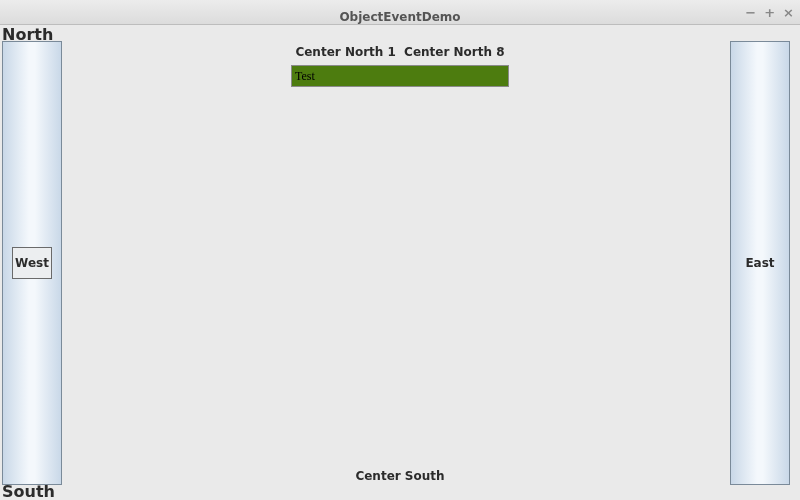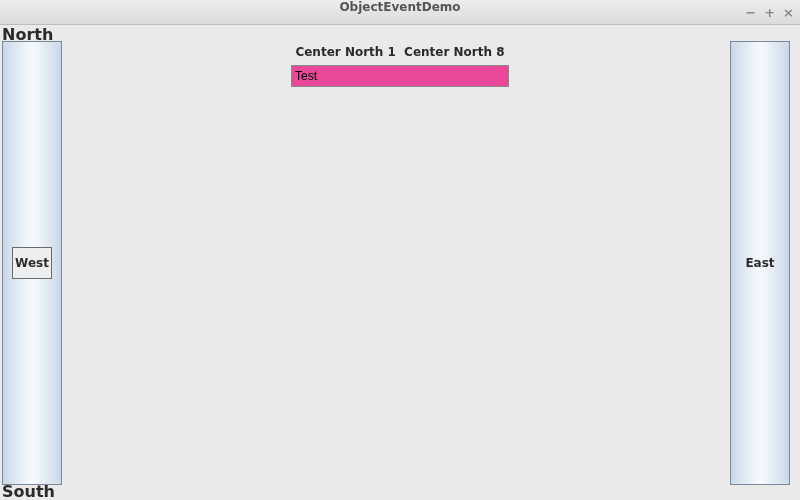--- a/index.html
+++ b/index.html
@@ -1,32 +1,32 @@
 <!DOCTYPE html>
 <html><head>
 <meta charset="utf-8">
 <style>
   html,body{margin:0;padding:0;width:800px;height:500px;font-family:"DejaVu Sans","Liberation Sans",sans-serif;font-size:12px;color:#2b2b2b;background:#e8e8e8;overflow:hidden}
-  .titlebar{height:24px;background:linear-gradient(#ececec,#dcdcdc);border-bottom:1px solid #bdbdbd;display:flex;align-items:flex-start;justify-content:center;position:relative;font-weight:bold;color:#555}
+  .titlebar{height:24px;background:linear-gradient(#ececec,#dcdcdc);border-bottom:1px solid #bdbdbd;display:flex;align-items:flex-end;justify-content:center;position:relative;font-weight:bold;color:#555}
   .win-controls{position:absolute;right:6px;top:0;height:24px;display:flex;align-items:center;gap:8px;color:#888;font-size:13px}
   .win-controls span{cursor:default}
   .client{position:relative;width:800px;height:476px;background:#eaeaea}
   .lbl{font-weight:bold;font-size:16px}
   .north-lbl{position:absolute;left:2px;top:0}
   .south-lbl{position:absolute;left:2px;bottom:0}
   .panel{position:absolute;top:16px;bottom:16px;width:58px;border:1px solid #7a8a99;background:linear-gradient(90deg,#c9d8e8 0%,#f4f8fc 45%,#f4f8fc 55%,#c9d8e8 100%);display:flex;align-items:center;justify-content:center}
   .panel-west{left:2px}
   .panel-east{right:10px}
   .side-lbl{font-weight:bold}
   .west-lbl{border:1px solid #6a6a6a;padding:8px 2px;background:#eceef0}
   .center{position:absolute;left:62px;right:62px;top:16px;bottom:16px}
   .center-north-row{position:absolute;top:4px;left:0;right:0;text-align:center;font-weight:bold}
   .center-north-row span{margin:12px 2px}
   .input-wrap{position:absolute;top:24px;left:0;right:0;display:flex;justify-content:center}
-  .text-input{width:210px;height:18px;border:1px solid #8a8a8a;background:#ec4899;padding:1px 3px;font-family:Liberation Sans, sans-serif;font-size:12px;color:#000;box-sizing:content-box}
+  .text-input{width:210px;height:18px;border:1px solid #8a8a8a;background:#4d7c0f;padding:1px 3px;font-family:Liberation Serif, serif;font-size:12px;color:#000;box-sizing:content-box}
   .center-south{position:absolute;bottom:2px;left:0;right:0;text-align:center;font-weight:bold}
 </style>
 </head>
 <body>
 
 <div class="titlebar">
   <span>ObjectEventDemo</span>
   <div class="win-controls">
     <span>−</span>
     <span>+</span>
@@ -46,16 +46,17 @@
   </div>
 
   <div class="center">
     <div class="center-north-row">
       <span>Center North 1</span>
       <span>Center North 8</span>
     </div>
     <div class="input-wrap">
       <input type="text" class="text-input" value="Test" style="">
     </div>
+    <div class="center-south">Center South</div>
   </div>
 
   <div class="lbl south-lbl">South</div>
 </div>
 
 </body></html>

